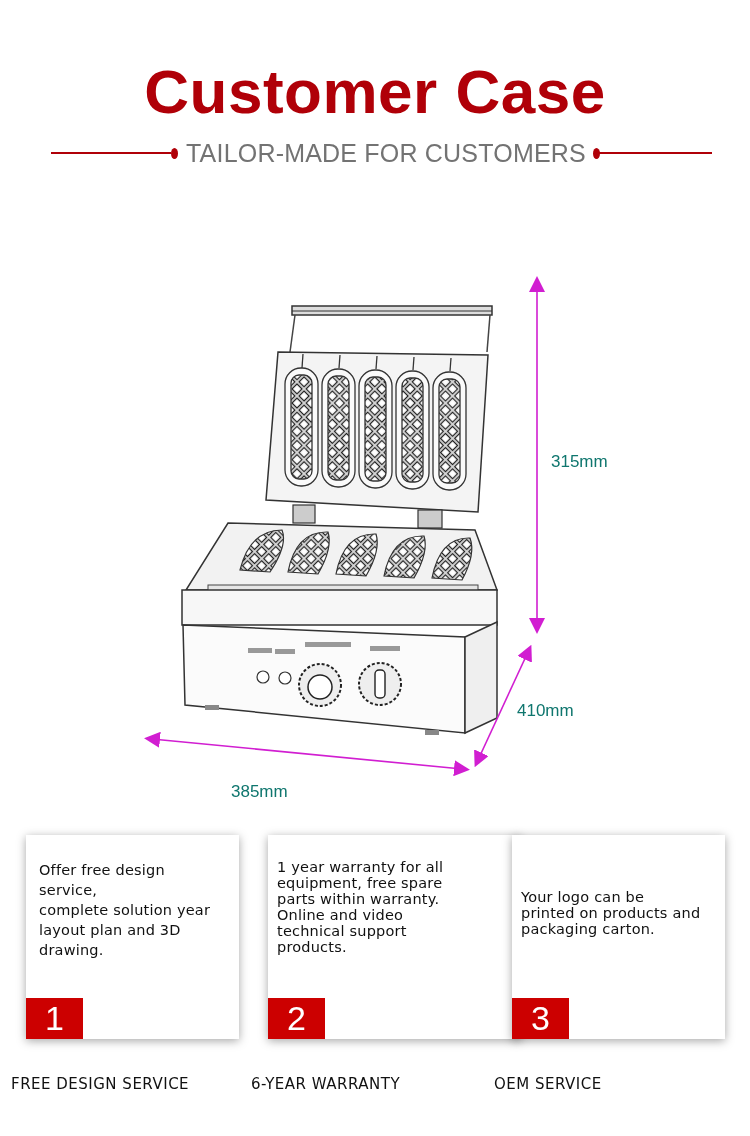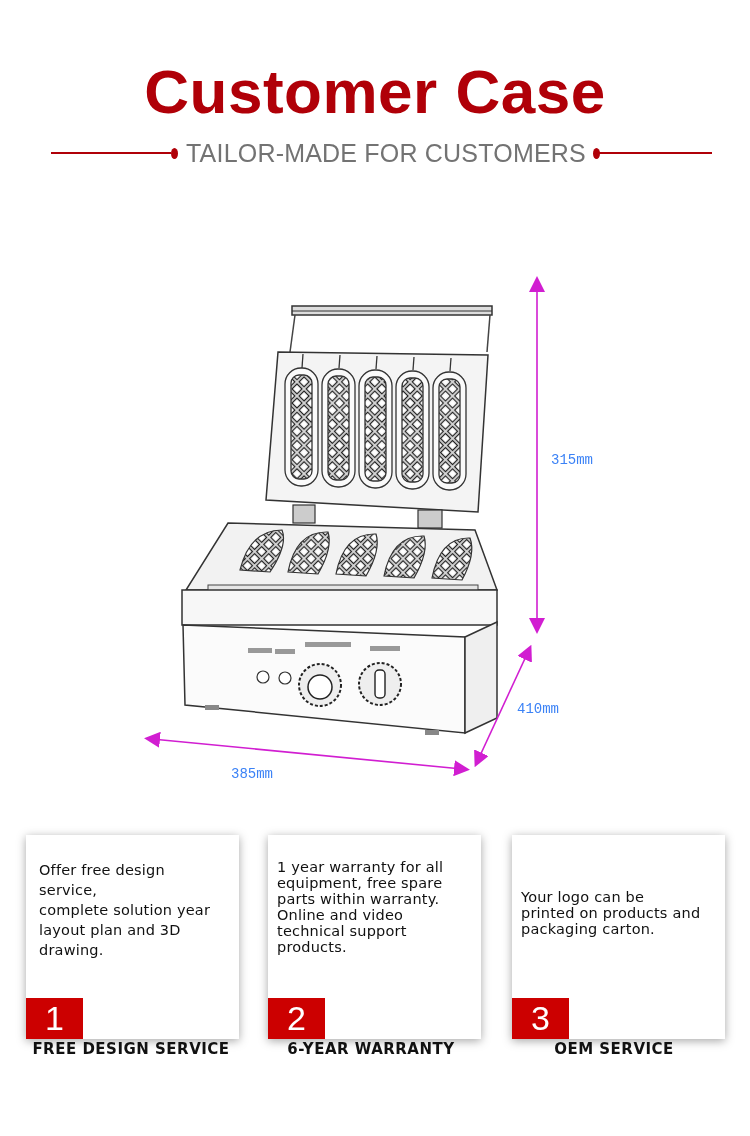--- a/index.html
+++ b/index.html
@@ -7,25 +7,25 @@
     .title { position:absolute; left:0; top:46px; width:750px; text-align:center; font-family:"Liberation Sans", sans-serif; font-weight:bold; font-size:62px; color:#b00008; letter-spacing:0.5px; line-height:76px;margin-top:8px; }
     .subtitle-row { position:absolute; left:0; top:138px; width:750px; height:30px; }
     .rule { position:absolute; height:2px; background:#b00008; top:14px; }
     .rule.left { left:51px; width:120px; }
     .rule.right { left:598px; width:114px; }
     .dot { position:absolute; width:7px; height:11px; border-radius:50%; background:#b00008; top:10px; }
     .dot.left { left:171px; }
     .dot.right { left:593px; }
     .subtitle { position:absolute; left:186px; top:0; font-family:"Liberation Sans", sans-serif; font-size:25px; color:#737373; line-height:30px; letter-spacing:0.2px; }
     .product { position:absolute; left:0; top:250px; width:750px; height:560px; }
-    .dim { position:absolute; font-family:Liberation Mono, monospace; font-size:14px; color:#3b82f6; }
+    .dim { position:absolute; font-family:Liberation Sans, sans-serif; font-size:17px; color:#0f766e; }
     .card { position:absolute; top:835px; width:213px; height:204px; background:#fff; box-shadow:0 2px 9px rgba(0,0,0,0.35); }
     .card-text { position:absolute; left:13px; font-family:"DejaVu Sans", sans-serif; font-size:14.5px; color:#111; line-height:20px; letter-spacing:0.2px; }
     .badge { position:absolute; left:0; bottom:0; width:57px; height:41px; background:#cc0000; color:#fff; font-family:"Liberation Sans", sans-serif; font-size:34px; text-align:center; line-height:41px; }
-    .caption { position:absolute; top:1040px; font-family:"DejaVu Sans", sans-serif; font-weight:bold; font-size:15px; color:#111; text-align:center; width:240px; letter-spacing:0.5px; }
+    .caption { position:absolute; top:1075px; font-family:"DejaVu Sans", sans-serif; font-weight:normal; font-size:15px; color:#111; text-align:left; width:240px; letter-spacing:0.5px; }
   </style>
 </head>
 <body>
 
 <div class="title">Customer Case</div>
 
 <div class="subtitle-row">
   <div class="rule left"></div>
   <div class="dot left"></div>
   <div class="subtitle">TAILOR-MADE FOR CUSTOMERS</div>
@@ -100,36 +100,36 @@
 
     <rect x="205" y="705" width="14" height="5" fill="#888"></rect>
     <rect x="425" y="730" width="14" height="5" fill="#888"></rect>
 
     <line x1="537" y1="284" x2="537" y2="626" stroke="#d11ed1" stroke-width="1.6" marker-start="url(#ah)" marker-end="url(#ah)"></line>
     <line x1="528" y1="652" x2="478" y2="760" stroke="#d11ed1" stroke-width="1.6" marker-start="url(#ah)" marker-end="url(#ah)"></line>
     <line x1="152" y1="739" x2="462" y2="769" stroke="#d11ed1" stroke-width="1.6" marker-start="url(#ah)" marker-end="url(#ah)"></line>
   </svg>
   <div class="dim" style="left:551px; top:202px;">315mm</div>
   <div class="dim" style="left:517px; top:451px;">410mm</div>
-  <div class="dim" style="left:231px; top:516px;">385mm</div>
+  <div class="dim" style="left:231px; top:532px;">385mm</div>
 </div>
 
 <div class="card" style="left:26px;">
   <div class="card-text" style="top:25px;">
     <div>Offer free design</div>
     <div>service,</div>
     <div>complete solution year</div>
     <div>layout plan and 3D</div>
     <div>drawing.</div>
   </div>
   <div class="badge">1</div>
 </div>
 <div class="caption" style="left:11px;">FREE DESIGN SERVICE</div>
 
-<div class="card" style="left:268px;">
+<div class="card" style="left:268px;padding-left:40px;">
   <div class="card-text" style="top:24px; left:9px; line-height:16px;">
     <div>1 year warranty for all</div>
     <div>equipment, free spare</div>
     <div>parts within warranty.</div>
     <div>Online and video</div>
     <div>technical support</div>
     <div>products.</div>
   </div>
   <div class="badge">2</div>
 </div>

